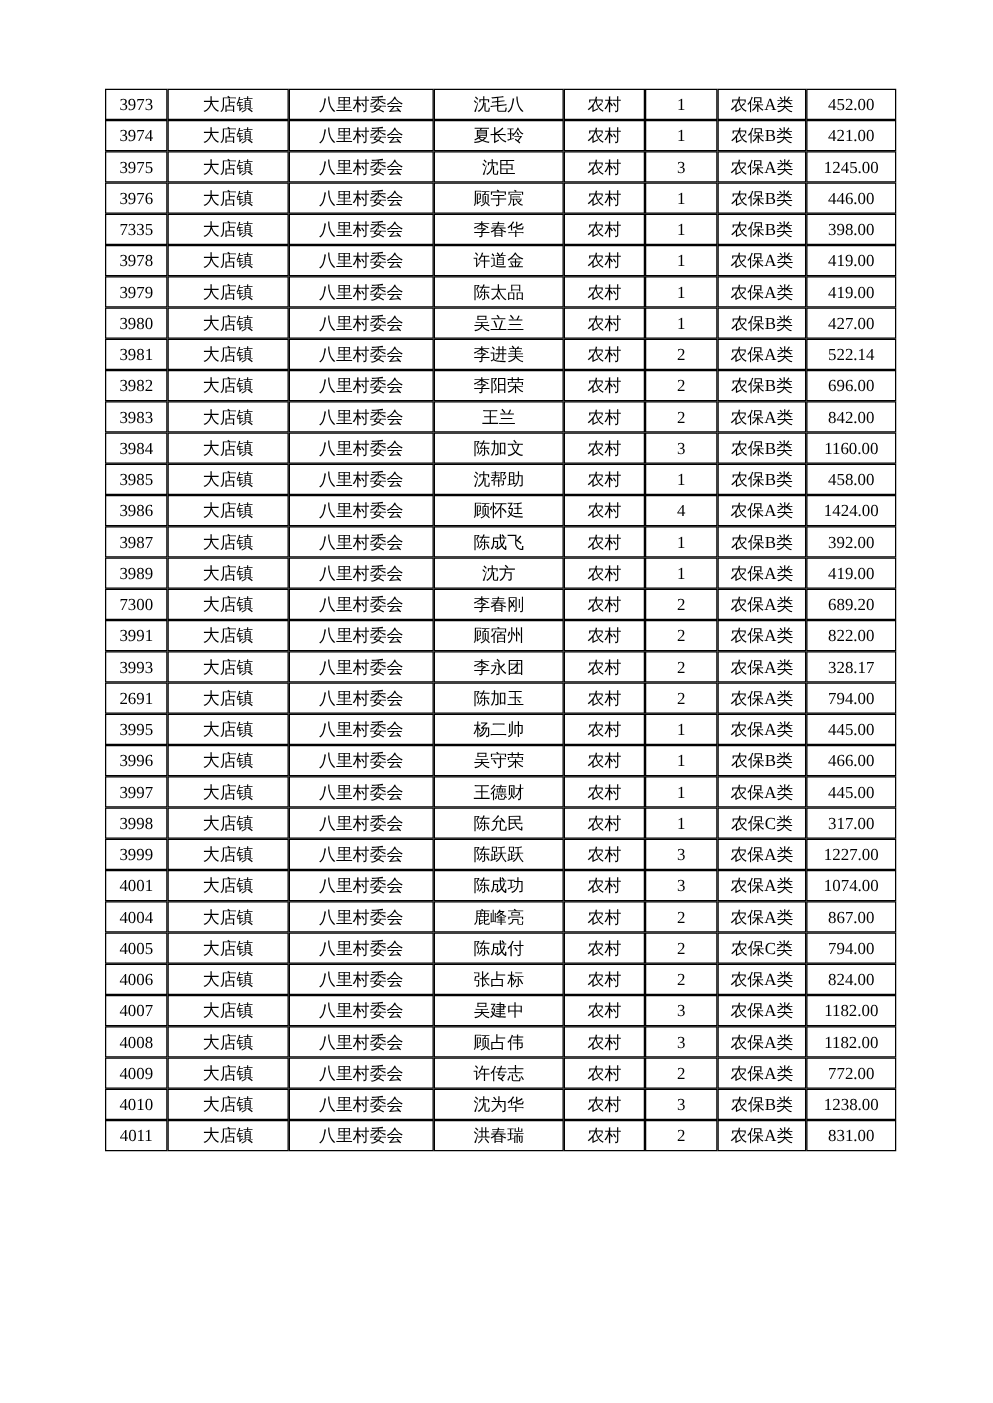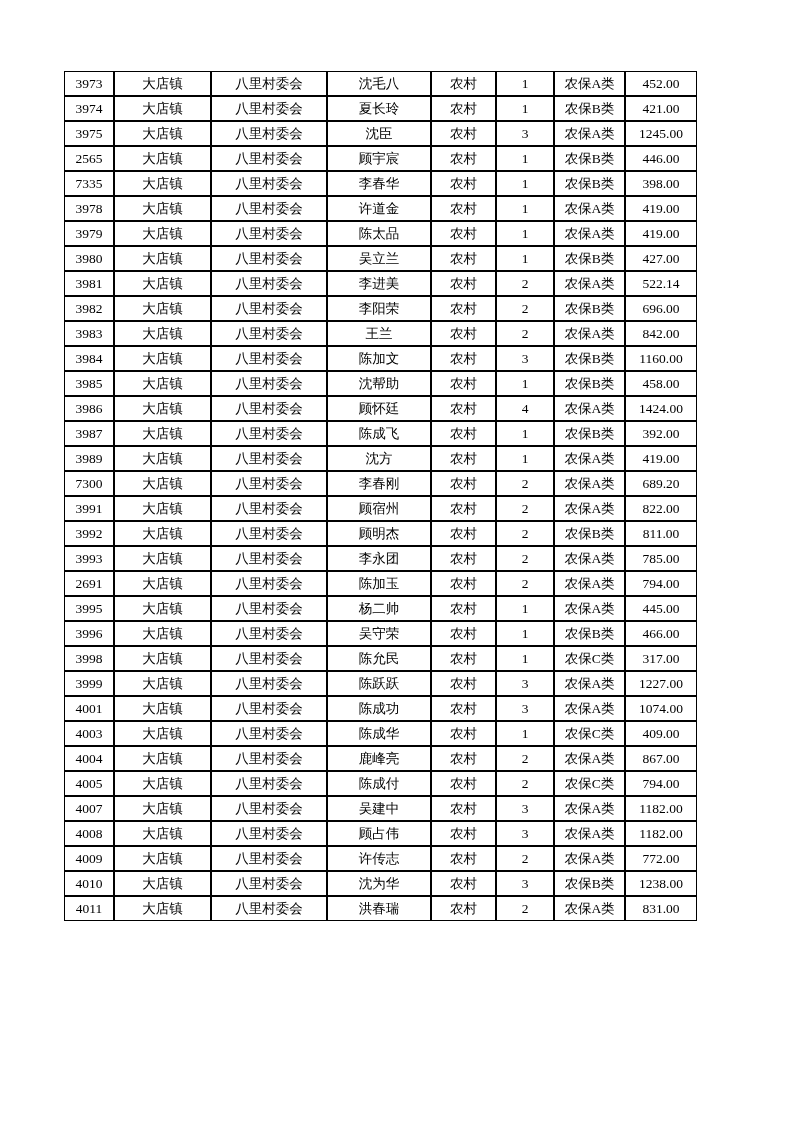--- a/index.html
+++ b/index.html
@@ -11,21 +11,21 @@
   }
   .page {
     position: relative;
     width: 794px;
     height: 1122px;
     background: #ffffff;
     overflow: hidden;
   }
   table.roster {
     position: absolute;
-    left: 64px;
+    left: 84px;
     top: 71px;
     width: 633px;
     table-layout: fixed;
     border-collapse: separate;
     border-spacing: 0;
   }
   table.roster td {
     border: 1px solid #000000;
     height: 25px;
     padding: 0 2px;
@@ -88,21 +88,21 @@
     <td>大店镇</td>
     <td>八里村委会</td>
     <td>沈臣</td>
     <td>农村</td>
     <td>3</td>
     <td>农保A类</td>
     <td>1245.00</td>
   </tr>
 
   <tr>
-    <td>2565</td>
+    <td>3976</td>
     <td>大店镇</td>
     <td>八里村委会</td>
     <td>顾宇宸</td>
     <td>农村</td>
     <td>1</td>
     <td>农保B类</td>
     <td>446.00</td>
   </tr>
 
   <tr>
@@ -253,40 +253,30 @@
     <td>3991</td>
     <td>大店镇</td>
     <td>八里村委会</td>
     <td>顾宿州</td>
     <td>农村</td>
     <td>2</td>
     <td>农保A类</td>
     <td>822.00</td>
   </tr>
 
-  <tr>
-    <td>3992</td>
-    <td>大店镇</td>
-    <td>八里村委会</td>
-    <td>顾明杰</td>
-    <td>农村</td>
-    <td>2</td>
-    <td>农保B类</td>
-    <td>811.00</td>
-  </tr>
 
   <tr>
     <td>3993</td>
     <td>大店镇</td>
     <td>八里村委会</td>
     <td>李永团</td>
     <td>农村</td>
     <td>2</td>
     <td>农保A类</td>
-    <td>785.00</td>
+    <td>328.17</td>
   </tr>
 
   <tr>
     <td>2691</td>
     <td>大店镇</td>
     <td>八里村委会</td>
     <td>陈加玉</td>
     <td>农村</td>
     <td>2</td>
     <td>农保A类</td>
@@ -308,20 +298,30 @@
     <td>3996</td>
     <td>大店镇</td>
     <td>八里村委会</td>
     <td>吴守荣</td>
     <td>农村</td>
     <td>1</td>
     <td>农保B类</td>
     <td>466.00</td>
   </tr>
 
+  <tr>
+    <td>3997</td>
+    <td>大店镇</td>
+    <td>八里村委会</td>
+    <td>王德财</td>
+    <td>农村</td>
+    <td>1</td>
+    <td>农保A类</td>
+    <td>445.00</td>
+  </tr>
 
   <tr>
     <td>3998</td>
     <td>大店镇</td>
     <td>八里村委会</td>
     <td>陈允民</td>
     <td>农村</td>
     <td>1</td>
     <td>农保C类</td>
     <td>317.00</td>
@@ -344,30 +344,20 @@
     <td>大店镇</td>
     <td>八里村委会</td>
     <td>陈成功</td>
     <td>农村</td>
     <td>3</td>
     <td>农保A类</td>
     <td>1074.00</td>
   </tr>
 
 
-  <tr>
-    <td>4003</td>
-    <td>大店镇</td>
-    <td>八里村委会</td>
-    <td>陈成华</td>
-    <td>农村</td>
-    <td>1</td>
-    <td>农保C类</td>
-    <td>409.00</td>
-  </tr>
 
   <tr>
     <td>4004</td>
     <td>大店镇</td>
     <td>八里村委会</td>
     <td>鹿峰亮</td>
     <td>农村</td>
     <td>2</td>
     <td>农保A类</td>
     <td>867.00</td>
@@ -377,20 +367,30 @@
     <td>4005</td>
     <td>大店镇</td>
     <td>八里村委会</td>
     <td>陈成付</td>
     <td>农村</td>
     <td>2</td>
     <td>农保C类</td>
     <td>794.00</td>
   </tr>
 
+  <tr>
+    <td>4006</td>
+    <td>大店镇</td>
+    <td>八里村委会</td>
+    <td>张占标</td>
+    <td>农村</td>
+    <td>2</td>
+    <td>农保A类</td>
+    <td>824.00</td>
+  </tr>
 
   <tr>
     <td>4007</td>
     <td>大店镇</td>
     <td>八里村委会</td>
     <td>吴建中</td>
     <td>农村</td>
     <td>3</td>
     <td>农保A类</td>
     <td>1182.00</td>

